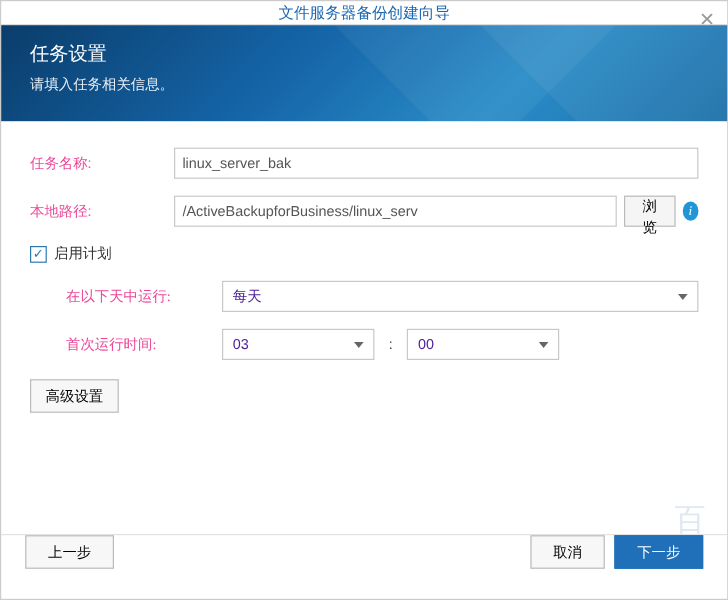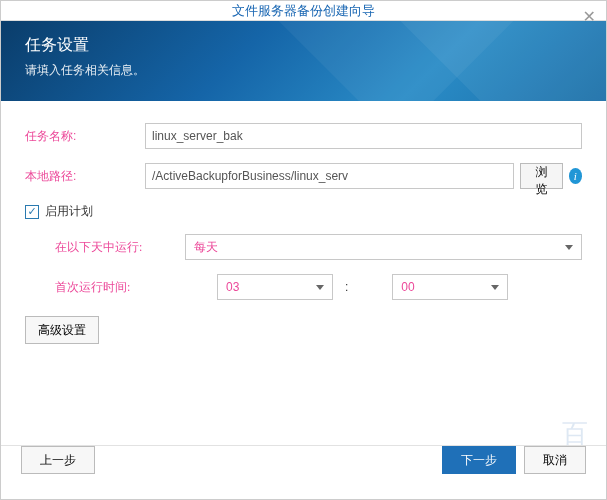--- a/index.html
+++ b/index.html
@@ -16,23 +16,23 @@
 .row { display: flex; align-items: center; margin-bottom: 14px; }
 .row .label { width: 120px; color: #ec4899; }
 .row .field { flex: 1; display: flex; align-items: center; gap: 6px; }
 input[type=text] { width: 100%; height: 26px; border: 1px solid #c8c8c8; padding: 0 6px; font-size: 12px; color: #555; }
 .browse-btn { height: 26px; padding: 0 10px; border: 1px solid #bbb; background: #f5f5f5; cursor: pointer; font-size: 12px; }
 .info-icon { width: 16px; height: 16px; border-radius: 50%; background: #2196d6; color: #fff; font-size: 11px; display: flex; align-items: center; justify-content: center; font-style: italic; font-family: Georgia, serif; }
 .checkbox-row { display: flex; align-items: center; margin-bottom: 14px; gap: 6px; }
 .check { width: 14px; height: 14px; border: 1px solid #2a7ab0; display: flex; align-items: center; justify-content: center; color: #2a7ab0; font-size: 11px; }
 .indent { padding-left: 30px; }
 .indent .label { width: 130px; font-family: Liberation Serif, serif; }
-.select { height: 26px; border: 1px solid #c8c8c8; background: #fff; display: flex; align-items: center; justify-content: space-between; padding: 0 8px; cursor: pointer; color: #ec4899; }
+.select { height: 26px; border: 1px solid #c8c8c8; background: #fff; display: flex; align-items: center; justify-content: space-between; padding: 0 8px; cursor: pointer; color: #4c1d95; }
 .select.full { flex: 1; }
-.select.small { width: 116px; margin-left: 32px; }
+.select.small { width: 127px; }
 .caret { width: 0; height: 0; border-left: 4px solid transparent; border-right: 4px solid transparent; border-top: 5px solid #666; }
 .colon { margin: 0 6px; }
 .adv-btn { height: 28px; padding: 0 12px; border: 1px solid #bbb; background: #f7f7f7; cursor: pointer; font-size: 12px; margin-top: 2px; margin-left: 0; }
 .footer { height: 54px; border-top: 1px solid #e2e2e2; display: flex; align-items: flex-start; justify-content: space-between; padding: 0 20px; }
 .btn { height: 28px; padding: 0 18px; border: 1px solid #bbb; background: #f7f7f7; cursor: pointer; font-size: 12px; }
 .btn.primary { background: #1f70b8; border-color: #1f70b8; color: #fff; }
 .right-btns { display: flex; gap: 8px; }
 .watermark { position: absolute; right: 14px; bottom: 48px; font-size: 26px; color: rgba(70,130,190,0.18); letter-spacing: 4px; pointer-events: none; }
 </style>
 </head>
@@ -98,20 +98,20 @@
       </div>
     </div>
 
     <button class="adv-btn">高级设置</button>
 
   </div>
 
   <div class="footer">
     <button class="btn">上一步</button>
     <div class="right-btns">
+      <button class="btn">取消</button>
       <button class="btn primary">下一步</button>
-      <button class="btn">取消</button>
     </div>
   </div>
 
   <div class="watermark">百</div>
 
 </div>
 
 </body></html>

